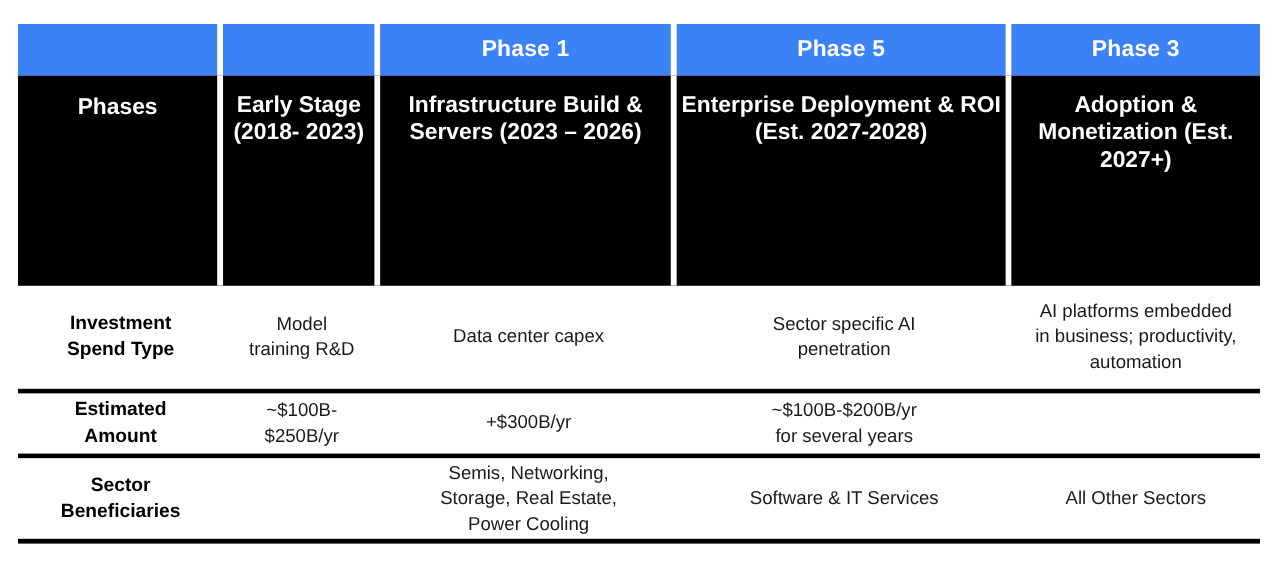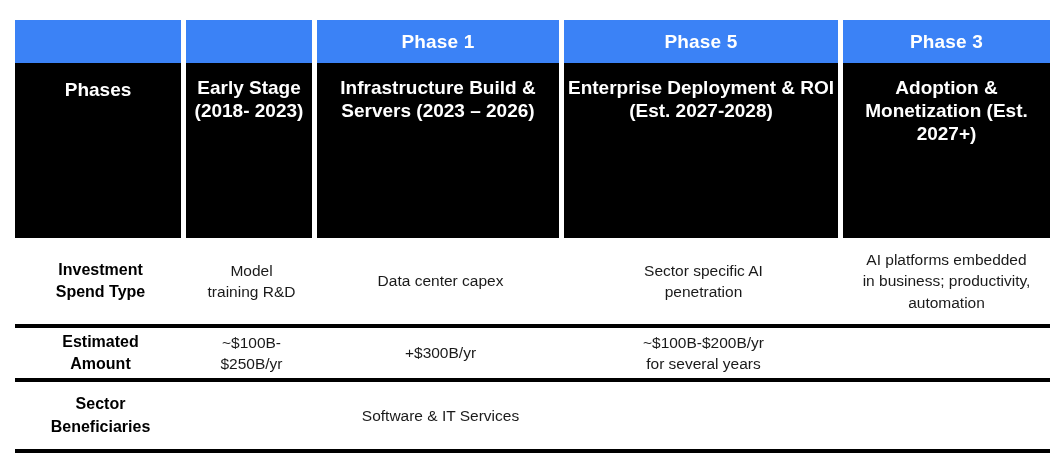--- a/index.html
+++ b/index.html
@@ -158,16 +158,20 @@
 $250B/yr</div>
     <div class="data-cell">+$300B/yr</div>
     <div class="data-cell">~$100B-$200B/yr
 for several years</div>
   </div>
 
   <div class="grid-row data-row row-h3">
     <div class="data-cell rowlabel">Sector
 Beneficiaries</div>
     <div class="data-cell empty"></div>
+    <div class="data-cell">Semis, Networking,
+Storage, Real Estate,
+Power Cooling</div>
     <div class="data-cell">Software &amp; IT Services</div>
+    <div class="data-cell">All Other Sectors</div>
   </div>
 
 </div>
 
 </body></html>

